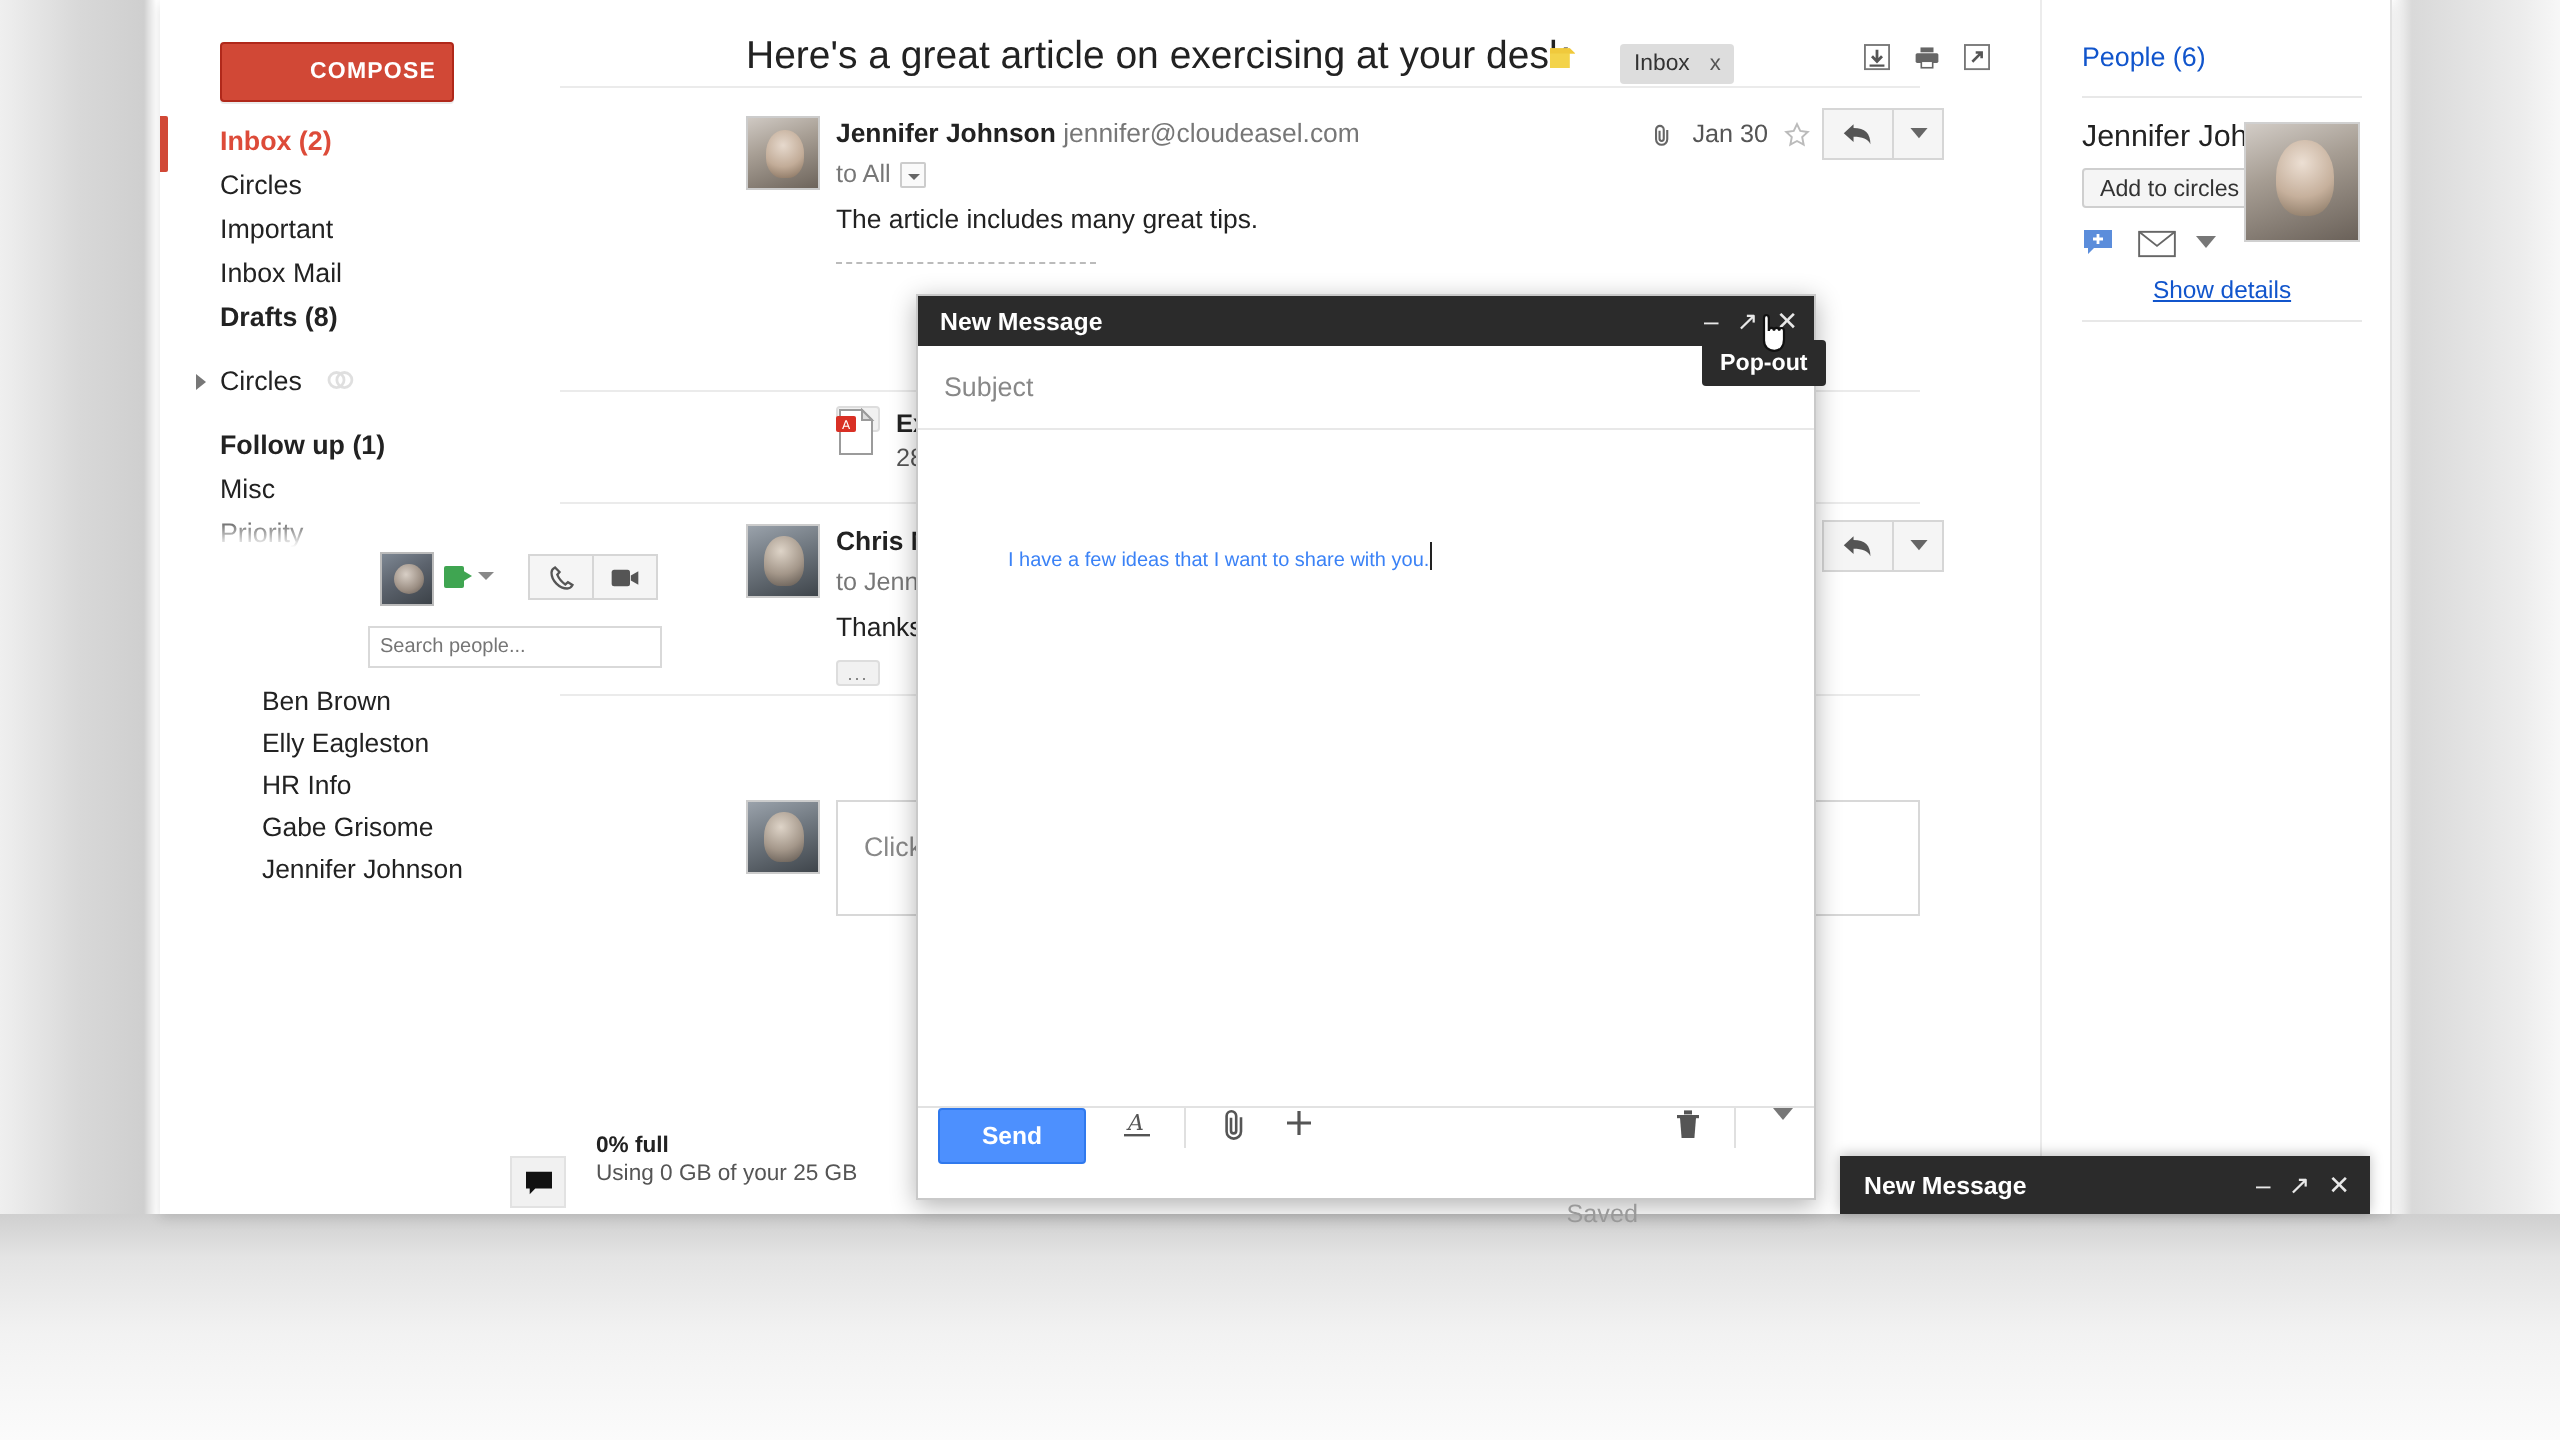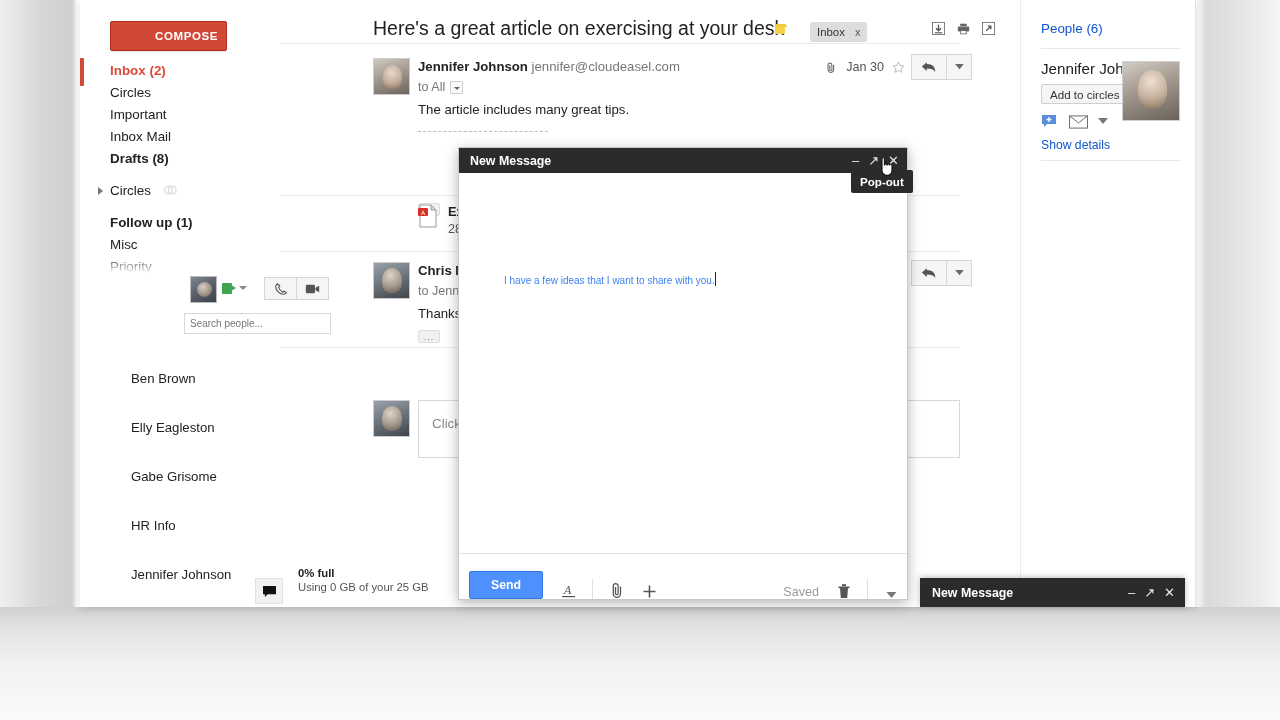--- a/index.html
+++ b/index.html
@@ -73,21 +73,21 @@
   .mini-btns { position:absolute; left:184px; top:277px; display:flex; }
   .mini-btn { width:33px; height:23px; border:1px solid #d6d6d6; background:#f5f5f5;
     display:flex; align-items:center; justify-content:center; cursor:pointer; }
   .mini-btn + .mini-btn { margin-left:-1px; }
   .search-people {
     position: absolute; left: 104px; top: 313px; width: 147px; height: 21px;
     border: 1px solid #d9d9d9; background: #fff; font-size: 10px; color: #888;
     padding: 0 5px; font-family: inherit; outline: none;
   }
   .people-list { position: absolute; left: 0; top: 340px; width: 200px; }
-  .people-item { height: 21px; line-height:21px; padding-left: 51px; font-size: 13.2px; color: #222; cursor: pointer; margin-top: 28px; }
+  .people-item { height: 21px; line-height:21px; padding-left: 51px; font-size: 13.2px; color: #222; cursor: pointer; }
 
   .storage { position: absolute; left: 218px; top: 566px; font-size: 11.3px; color: #555; line-height: 14px; }
   .storage b { font-weight: bold; color:#222; }
   .chat-launch {
     position: absolute; left: 175px; top: 578px; width: 28px; height: 26px;
     background: #f1f1f1; border:1px solid #e2e2e2;
     display:flex; align-items:center; justify-content:center; cursor:pointer;
   }
 
   
@@ -155,41 +155,41 @@
   .pp-sep { position:absolute; left:20px; top:48px; width:140px; border-top:1px solid #e8e8e8; }
   .pp-name { position:absolute; left:20px; top:60px; font-size:15.2px; color:#222; }
   .pp-btn { position:absolute; left:20px; top:84px; height:20px; padding:0 8px; background:#f5f5f5;
     border:1px solid #cfcfcf; border-radius:2px; font-size:11.6px; color:#333; line-height:19px; cursor:pointer; }
   .pp-photo { position:absolute; left:101px; top:61px; width:58px; height:60px;
     background: linear-gradient(160deg,#d2ccc6 0%,#a69d93 40%,#6a6159 100%); border:1px solid #d0d0d0; }
   .pp-photo::after{content:"";position:absolute;left:15px;top:8px;width:29px;height:38px;border-radius:48% 48% 42% 42%;
     background:radial-gradient(circle at 45% 30%, #ecdfd3 0%, #c6b09c 55%, #81705d 100%);}
   .pp-icons { position:absolute; left:20px; top:114px; display:flex; align-items:center; gap:10px; }
   .pp-ic { cursor:pointer; }
-  .pp-details { position:absolute; left:20px; top:138px; width:140px; text-align:left;
-    font-size:12.2px; color:#1155cc; cursor:pointer; }
+  .pp-details { position:absolute; left:20px; top:138px; width:140px; text-align:center;
+    font-size:12.2px; color:#1155cc; cursor:pointer;text-decoration:underline; }
   .pp-sep2 { position:absolute; left:20px; top:160px; width:140px; border-top:1px solid #e8e8e8; }
 
   
   .compose {
     position:absolute; left:458px; top:147px; width:450px; height:453px;
     background:#fff; border:1px solid #c9c9c9; box-shadow: 0 3px 12px rgba(0,0,0,.3);
     z-index: 40;
   }
   .c-head { height:25px; background:#2b2b2b; display:flex; align-items:center; padding:0 8px 0 11px; }
   .c-title { color:#fff; font-size:12.4px; font-weight:bold; flex:1; }
   .c-ctrls { display:flex; align-items:center; gap:9px; }
   .c-ctrl { color:#e8e8e8; font-size:13px; cursor:pointer; line-height:1; }
   .c-field { height:42px; border-bottom:1px solid #e8e8e8; display:flex; align-items:center; padding:0 13px; }
   .c-field .ph { font-size:13.4px; color:#888; }
   .c-bodyarea { position:absolute; left:0; top:110px; right:0; bottom:46px; padding:12px 13px; }
   .c-bodytext { font-size:10px; color:#3b82f6;margin-left:32px; }
   .c-caret { display:inline-block; width:1px; height:14px; background:#222; vertical-align:-2px; }
   .c-foot { position:absolute; left:0; right:0; bottom:0; height:46px; border-top:1px solid #e2e2e2;
-    display:flex; align-items:flex-end; padding:0 10px; }
+    display:flex; align-items:flex-start; padding:0 10px; }
   .send-btn { width:74px; height:28px; background:#4d90fe; border:1px solid #3079ed; border-radius:2px;
     color:#fff; font-size:12.3px; font-weight:bold; display:flex; align-items:center;
     justify-content:center; cursor:pointer; }
   .f-ic { margin-left:18px; cursor:pointer; color:#555; display:flex; align-items:center; }
   .f-div { width:1px; height:20px; background:#e0e0e0; margin-left:16px; }
   .saved { margin-left:auto; font-size:12.6px; color:#999;margin-top:46px; }
   .tooltip {
     position:absolute; left:851px; top:170px; background:#2b2b2b; color:#fff;
     font-size:11.6px; font-weight:bold; padding:5px 9px; border-radius:2px; z-index:60;
   }
@@ -270,22 +270,22 @@
           <path d="M12.5 5.5L17 3v8l-4.5-2.5z" fill="#555"></path>
         </svg>
       </div>
     </div>
 
     <input class="search-people" type="text" placeholder="Search people..." style="">
 
     <div class="people-list">
       <div class="people-item">Ben Brown</div>
       <div class="people-item">Elly Eagleston</div>
+      <div class="people-item">HR Info</div>
       <div class="people-item">Gabe Grisome</div>
-      <div class="people-item">HR Info</div>
       <div class="people-item">Jennifer Johnson</div>
     </div>
 
     <div class="chat-launch">
       <svg width="15" height="13" viewBox="0 0 16 14">
         <path d="M1 1h14v9H6l-3 3v-3H1z" fill="#111"></path>
       </svg>
     </div>
   </div>
 
@@ -442,20 +442,23 @@
 
 <div class="compose">
   <div class="c-head">
     <div class="c-title">New Message</div>
     <div class="c-ctrls">
       <span class="c-ctrl">–</span>
       <span class="c-ctrl">↗</span>
       <span class="c-ctrl">✕</span>
     </div>
   </div>
+  <div class="c-field">
+    <span class="ph">Subject</span>
+  </div>
   <div class="c-bodyarea">
     <span class="c-bodytext">I have a few ideas that I want to share with you.</span><span class="c-caret"></span>
   </div>
   <div class="c-foot">
     <div class="send-btn">Send</div>
     <div class="f-ic">
       <svg width="15" height="16" viewBox="0 0 15 16">
         <text x="7" y="11" font-size="11" text-anchor="middle" fill="#555" font-family="DejaVu Serif" font-style="italic">A</text>
         <rect x="1" y="13" width="13" height="1.2" fill="#555"></rect>
       </svg>

